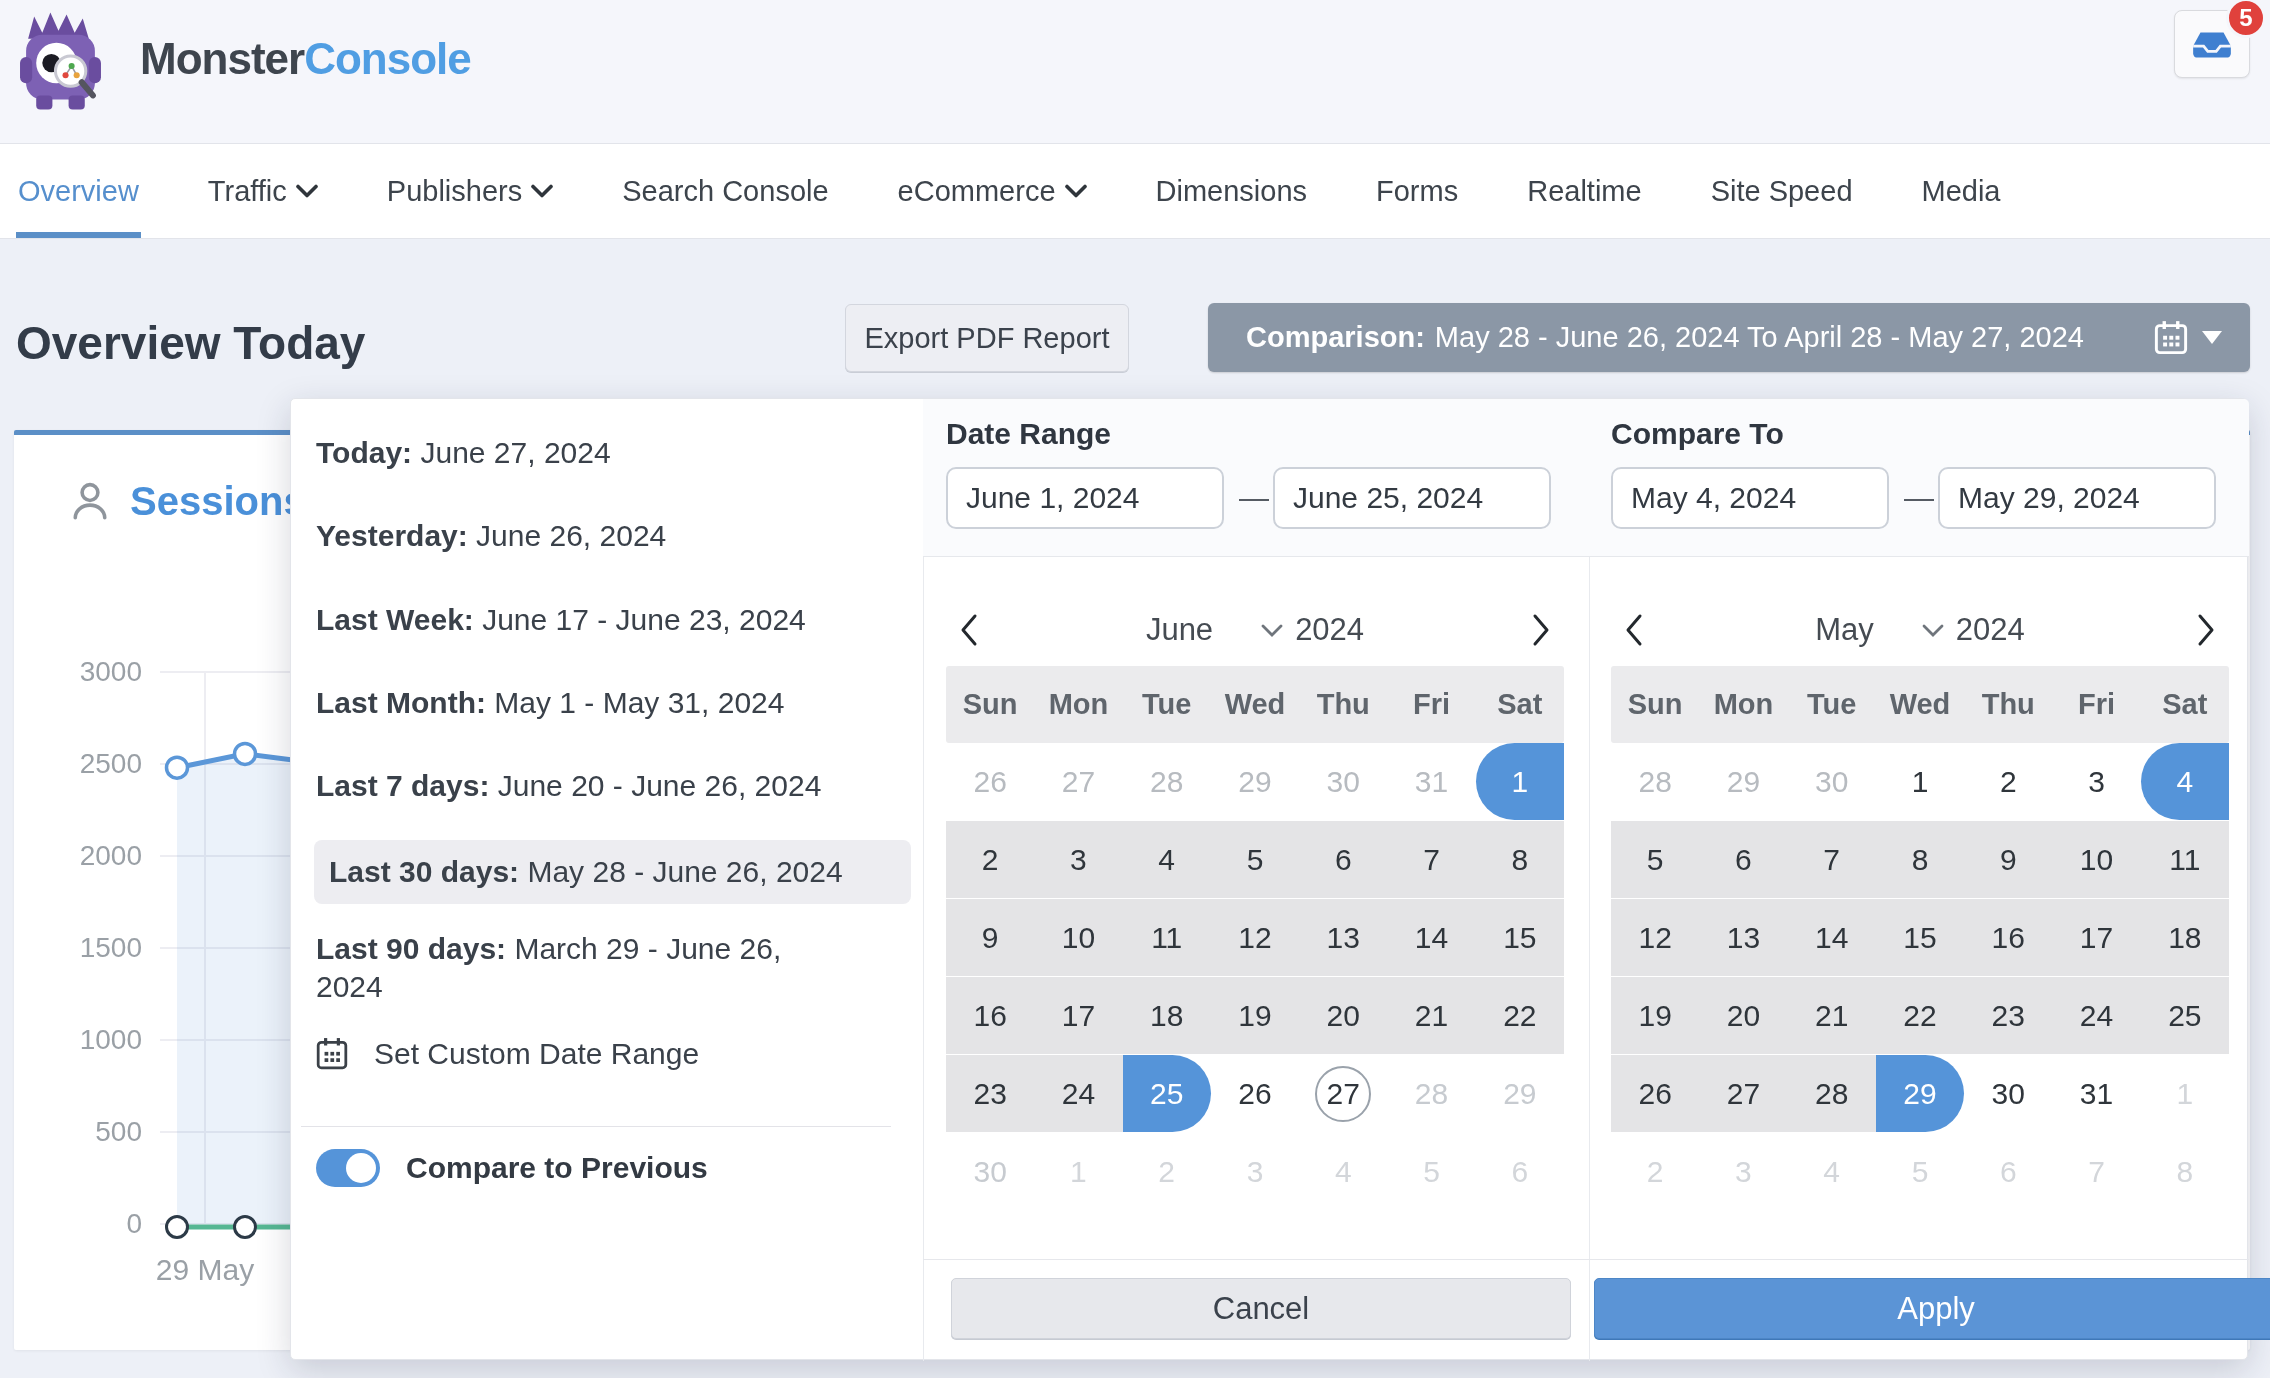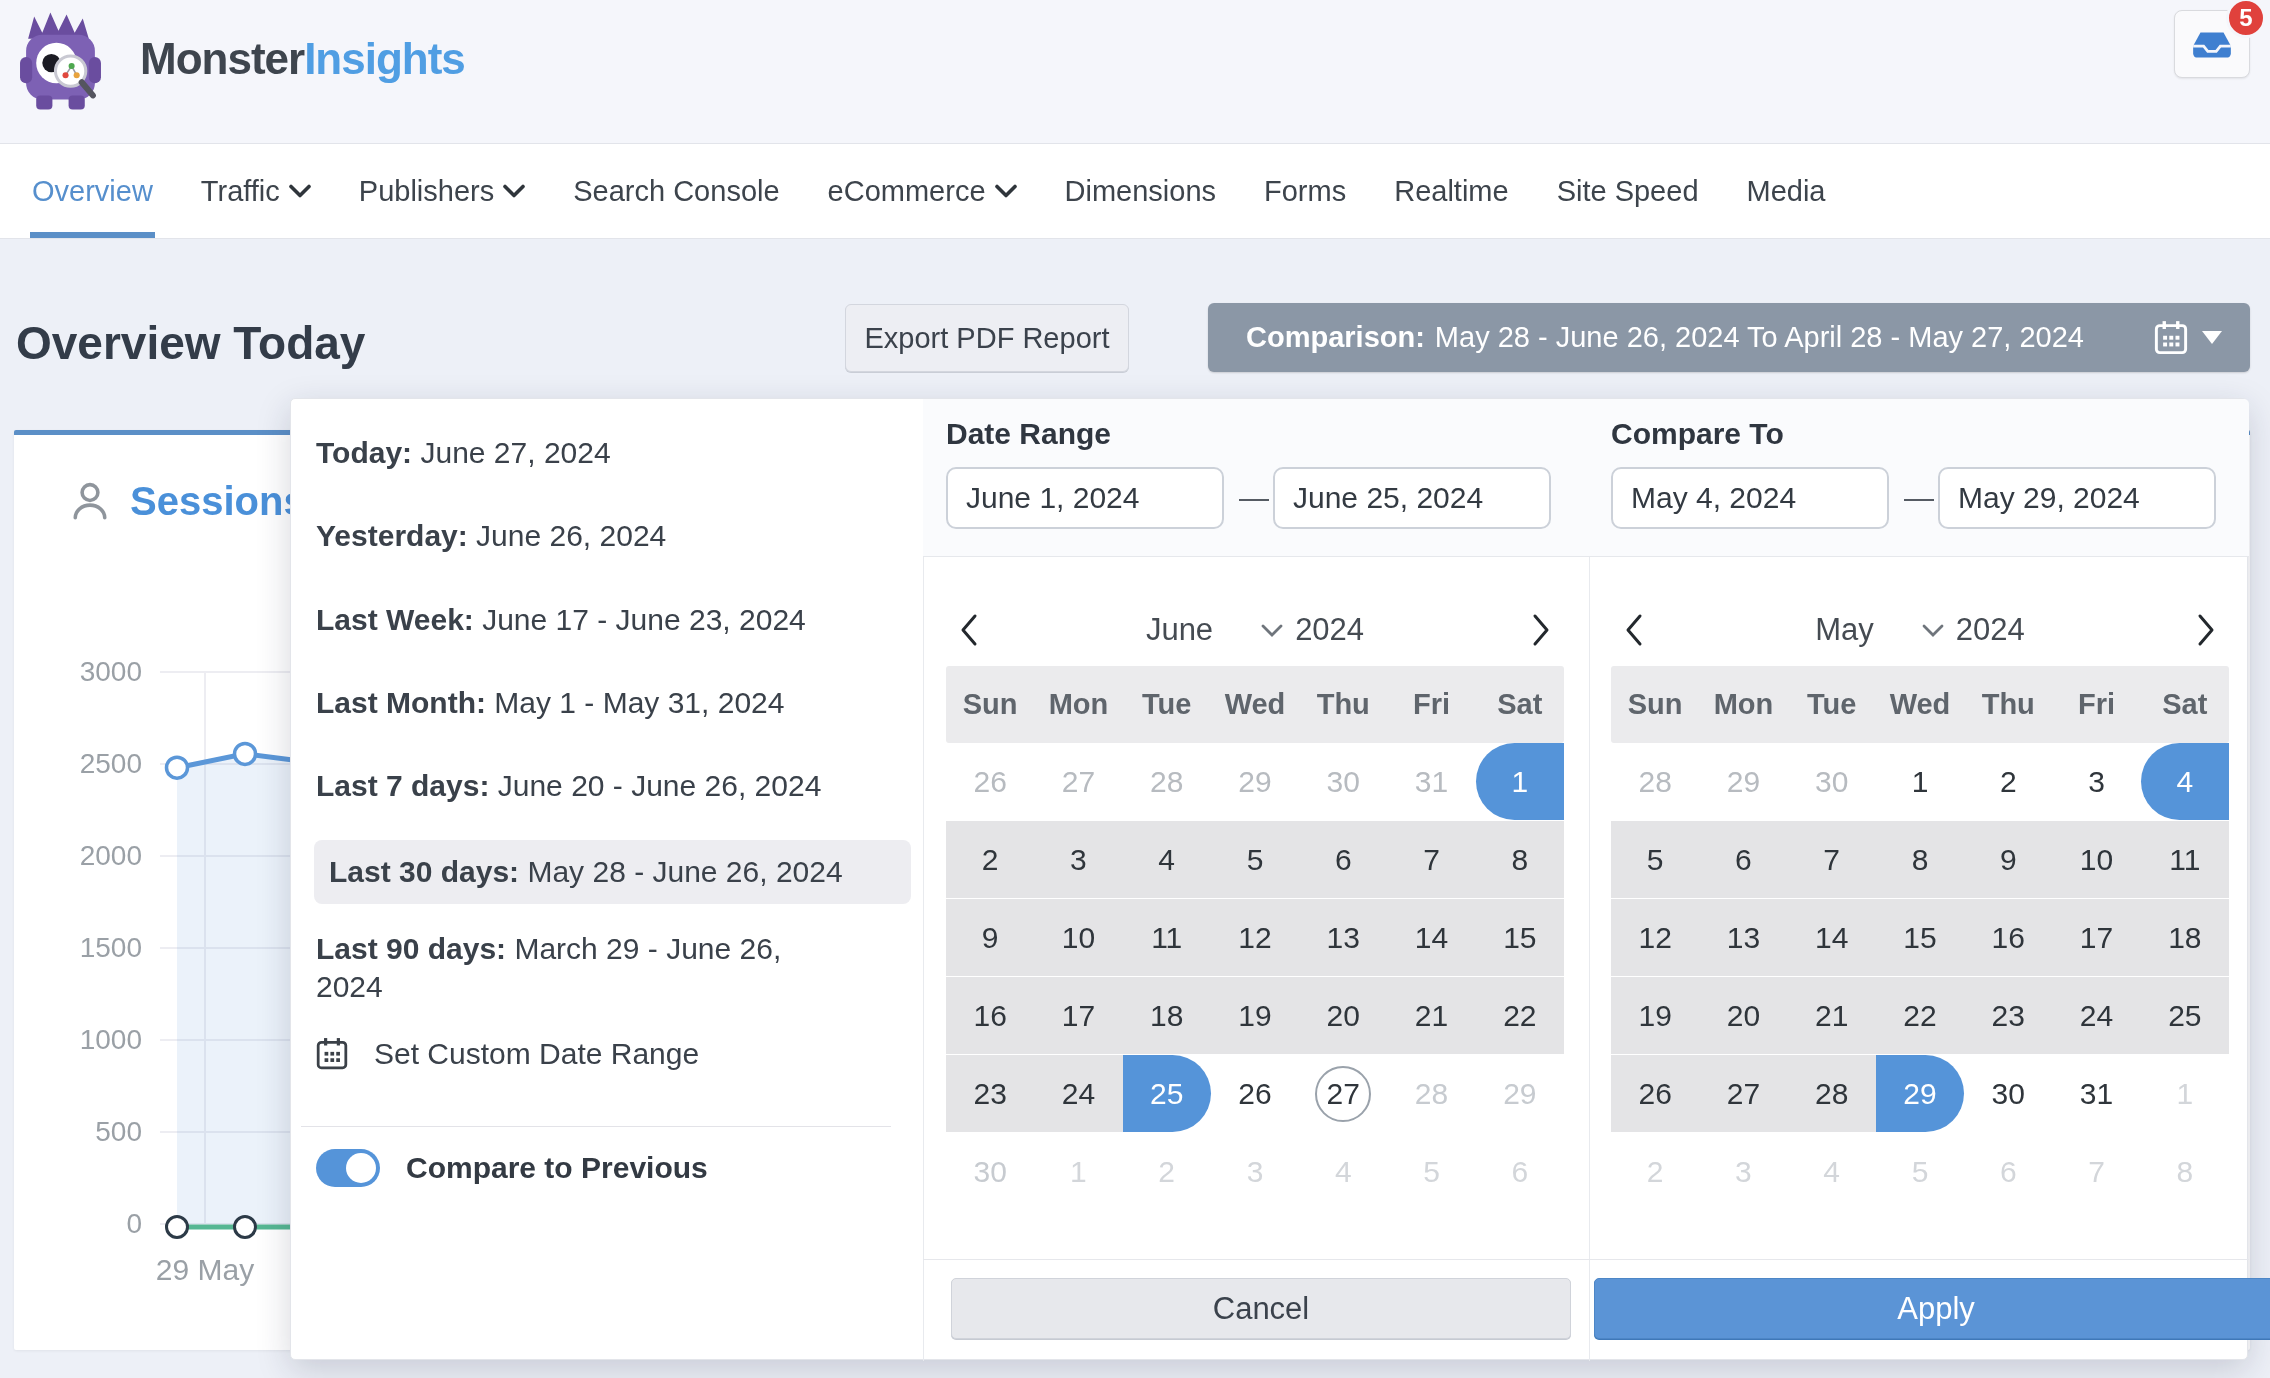--- a/index.html
+++ b/index.html
@@ -9,21 +9,21 @@
   
   .topbar{position:absolute;left:0;top:0;width:2270px;height:143px;background:#f5f6fb;}
   .logo-icon{position:absolute;left:18px;top:10px;}
   .wordmark{position:absolute;left:140px;top:34px;font-size:44px;font-weight:bold;letter-spacing:-1px;}
   .wm-dark{color:#3e454e;} .wm-blue{color:#509ee3;}
   .help-btn{position:absolute;left:2174px;top:10px;width:76px;height:68px;background:#fafafc;border:1px solid #d9dade;border-radius:8px;display:flex;align-items:center;justify-content:center;box-shadow:0 1px 2px rgba(0,0,0,.08);}
   .badge{position:absolute;left:2226px;top:-2px;width:40px;height:40px;border-radius:50%;background:#e0413c;border:3px solid #f5f6fb;color:#fff;font-size:24px;font-weight:bold;display:flex;align-items:center;justify-content:center;}
 
   
   .navbar{position:absolute;left:0;top:143px;width:2270px;height:96px;background:#ffffff;border-top:1px solid #e2e4ea;border-bottom:1px solid #e2e4ea;}
-  .nav{position:absolute;left:32px;top:0;height:94px;display:flex;align-items:center;gap:48px;}
+  .nav{position:absolute;left:18px;top:0;height:94px;display:flex;align-items:center;gap:69px;}
   .nav-item{position:relative;height:94px;display:flex;align-items:center;gap:9px;font-size:29px;color:#3d444c;cursor:pointer;white-space:nowrap;}
   .nav-item.active{color:#568fcd;}
   .nav-item.active::after{content:"";position:absolute;left:-2px;right:-2px;bottom:0;height:6px;background:#5b8fc7;}
 
   
   .page-title{position:absolute;left:16px;top:316px;font-size:46px;font-weight:bold;color:#333c49;}
   .export-btn{position:absolute;left:845px;top:304px;width:284px;height:68px;background:#edeef3;border:1px solid #d3d6de;border-radius:6px;font-size:29px;color:#3b424c;display:flex;align-items:center;justify-content:center;box-shadow:0 1px 0 #c9cdd6;cursor:pointer;}
   .comparison-bar{position:absolute;left:1208px;top:303px;width:1042px;height:69px;background:#8b97a6;border-radius:6px;display:flex;align-items:center;padding:0 28px 0 38px;color:#fff;font-size:29px;cursor:pointer;box-shadow:0 1px 2px rgba(0,0,0,.15);}
   .comparison-bar b{margin-right:10px;}
   .comp-icons{margin-left:auto;display:flex;align-items:center;gap:14px;}
@@ -97,21 +97,21 @@
         <circle cx="33" cy="52" r="9" fill="#1c1c24"></circle>
         <circle cx="52" cy="60" r="15" fill="#fff" stroke="#c9c9d2" stroke-width="3"></circle>
         <polyline points="47,64 53,55 58,64" stroke="#9a9aa4" stroke-width="1.5" fill="none"></polyline>
         <circle cx="47" cy="64" r="3" fill="#e0483e"></circle>
         <circle cx="53" cy="55" r="3" fill="#4ea84f"></circle>
         <circle cx="58" cy="64" r="3" fill="#e8a33d"></circle>
         <line x1="63" y1="71" x2="74" y2="84" stroke="#55555f" stroke-width="6" stroke-linecap="round"></line>
       </svg>
     </div>
     <div class="wordmark">
-      <span class="wm-dark">Monster</span><span class="wm-blue">Insights</span>
+      <span class="wm-dark">Monster</span><span class="wm-blue">Console</span>
     </div>
     <div class="help-btn">
       <svg width="44" height="32" viewBox="0 0 42 30">
         <path d="M3 17 L10 4 H32 L39 17 V24 a4 4 0 0 1 -4 4 H7 a4 4 0 0 1 -4 -4 Z" fill="#3f7fd0"></path>
         <path d="M3 17 h10 l4 5 h8 l4 -5 h10" fill="none" stroke="#f5f6fb" stroke-width="2.6"></path>
       </svg>
     </div>
     <div class="badge">5</div>
   </div>
 

